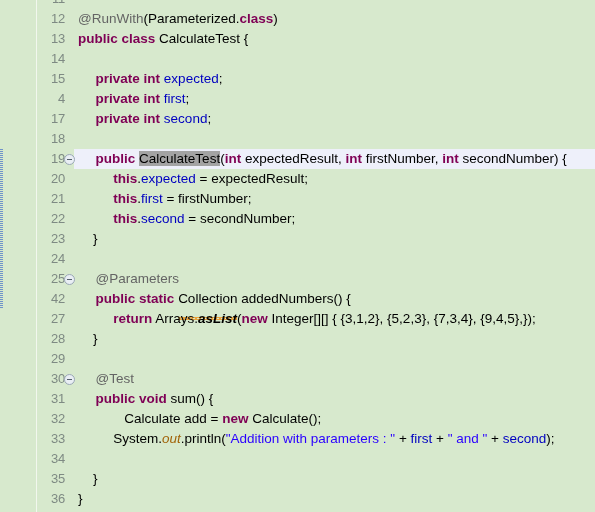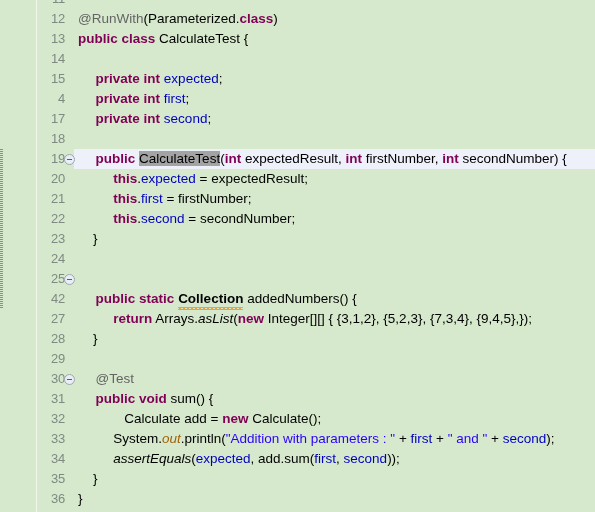--- a/index.html
+++ b/index.html
@@ -99,32 +99,31 @@
     top: 4px;
     width: 5px;
     height: 1px;
     background: #55606c;
   }
   
   .kw   { color: #7f0055; font-weight: bold; }
   .fld  { color: #0000c0; }
   .str  { color: #2a00ff; }
   .ann  { color: #646464; }
-  .stat { font-style: italic; }
+  .stat { font-style: italic; font-weight: bold; }
   .statf{ color: #a16207; font-style: italic; }
   .plain{ color: #000000; }
   .occ  { background: #a3a3a3; margin-top: 12px; }
   .warn {
     background-image: linear-gradient(45deg, transparent 40%, #e8a33d 40%, #e8a33d 60%, transparent 60%),
                       linear-gradient(-45deg, transparent 40%, #e8a33d 40%, #e8a33d 60%, transparent 60%);
     background-size: 4px 3px;
     background-repeat: repeat-x;
     background-position: bottom left;
-    padding-bottom: 4px;
-    font-weight: bold;
+    padding-bottom: 14px;
   }
 </style>
 </head>
 <body>
 
 <div id="editor">
   <div class="gutter"></div>
   <div class="gutter-sep"></div>
   <div class="fold-rail" id="foldRail" style="top: 149px; height: 160px;"></div>
   <div class="code" id="codeArea">
@@ -135,26 +134,26 @@
       <div class="row" style="top: 69px;"><span class="num">15</span><span class="txt" style="left: 58.6px;"><span class="kw">private int </span><span class="fld">expected</span><span class="plain">;</span></span></div>
       <div class="row" style="top: 89px;"><span class="num">4</span><span class="txt" style="left: 58.6px;"><span class="kw">private int </span><span class="fld">first</span><span class="plain">;</span></span></div>
       <div class="row" style="top: 109px;"><span class="num">17</span><span class="txt" style="left: 58.6px;"><span class="kw">private int </span><span class="fld">second</span><span class="plain">;</span></span></div>
       <div class="row" style="top: 129px;"><span class="num">18</span><span class="txt" style="left: 41px;"></span></div>
       <div class="row current" style="top: 149px;"><div class="hl"></div><span class="num">19</span><span class="fold"></span><span class="txt" style="left: 58.6px;"><span class="kw">public </span><span class="occ">CalculateTest</span><span class="plain">(</span><span class="kw">int</span><span class="plain"> expectedResult, </span><span class="kw">int</span><span class="plain"> firstNumber, </span><span class="kw">int</span><span class="plain"> secondNumber) {</span></span></div>
       <div class="row" style="top: 169px;"><span class="num">20</span><span class="txt" style="left: 76.2px;"><span class="kw">this</span><span class="plain">.</span><span class="fld">expected</span><span class="plain"> = expectedResult;</span></span></div>
       <div class="row" style="top: 189px;"><span class="num">21</span><span class="txt" style="left: 76.2px;"><span class="kw">this</span><span class="plain">.</span><span class="fld">first</span><span class="plain"> = firstNumber;</span></span></div>
       <div class="row" style="top: 209px;"><span class="num">22</span><span class="txt" style="left: 76.2px;"><span class="kw">this</span><span class="plain">.</span><span class="fld">second</span><span class="plain"> = secondNumber;</span></span></div>
       <div class="row" style="top: 229px;"><span class="num">23</span><span class="txt" style="left: 41px;">    }</span></div>
       <div class="row" style="top: 249px;"><span class="num">24</span><span class="txt" style="left: 41px;"></span></div>
-      <div class="row" style="top: 269px;"><span class="num">25</span><span class="fold"></span></div>
+      <div class="row" style="top: 269px;"><span class="num">25</span><span class="fold"></span><span class="txt" style="left: 58.6px;"><span class="ann">@Parameters</span></span></div>
       <div class="row" style="top: 289px;"><span class="num">42</span><span class="txt" style="left: 58.6px;"><span class="kw">public static </span><span class="warn">Collection</span><span class="plain"> addedNumbers() {</span></span></div>
       <div class="row" style="top: 309px;"><span class="num">27</span><span class="txt" style="left: 76.2px;"><span class="kw">return</span><span class="plain"> Arrays.</span><span class="stat">asList</span><span class="plain">(</span><span class="kw">new</span><span class="plain"> Integer[][] { {3,1,2}, {5,2,3}, {7,3,4}, {9,4,5},});</span></span></div>
       <div class="row" style="top: 329px;"><span class="num">28</span><span class="txt" style="left: 41px;">    }</span></div>
       <div class="row" style="top: 349px;"><span class="num">29</span><span class="txt" style="left: 41px;"></span></div>
       <div class="row" style="top: 369px;"><span class="num">30</span><span class="fold"></span><span class="txt" style="left: 58.6px;"><span class="ann">@Test</span></span></div>
       <div class="row" style="top: 389px;"><span class="num">31</span><span class="txt" style="left: 58.6px;"><span class="kw">public void </span><span class="plain">sum() {</span></span></div>
       <div class="row" style="top: 409px;"><span class="num">32</span><span class="txt" style="left: 76.2px; margin-left: 11px;"><span class="plain">Calculate add = </span><span class="kw">new</span><span class="plain"> Calculate();</span></span></div>
       <div class="row" style="top: 429px;"><span class="num">33</span><span class="txt" style="left: 76.2px;"><span class="plain">System.</span><span class="statf">out</span><span class="plain">.println(</span><span class="str">"Addition with parameters : "</span><span class="plain"> + </span><span class="fld">first</span><span class="plain"> + </span><span class="str">" and "</span><span class="plain"> + </span><span class="fld">second</span><span class="plain">);</span></span></div>
-      <div class="row" style="top: 449px;"><span class="num">34</span><span class="txt" style="left: 76.2px;"><span class="stat">assertEquals</span><span class="plain">(</span><span class="fld">expected</span><span class="plain">, add.sum(</span><span class="fld">first</span><span class="plain">, </span><span class="fld">second</span><span class="plain">));</span></span></div>
+      <div class="row" style="top: 449px;"><span class="num">34</span></div>
       <div class="row" style="top: 469px;"><span class="num">35</span><span class="txt" style="left: 41px;">    }</span></div>
       <div class="row" style="top: 489px;"><span class="num">36</span><span class="txt" style="left: 41px;">}</span></div>
     </div>
 </div>
 
 </body></html>

